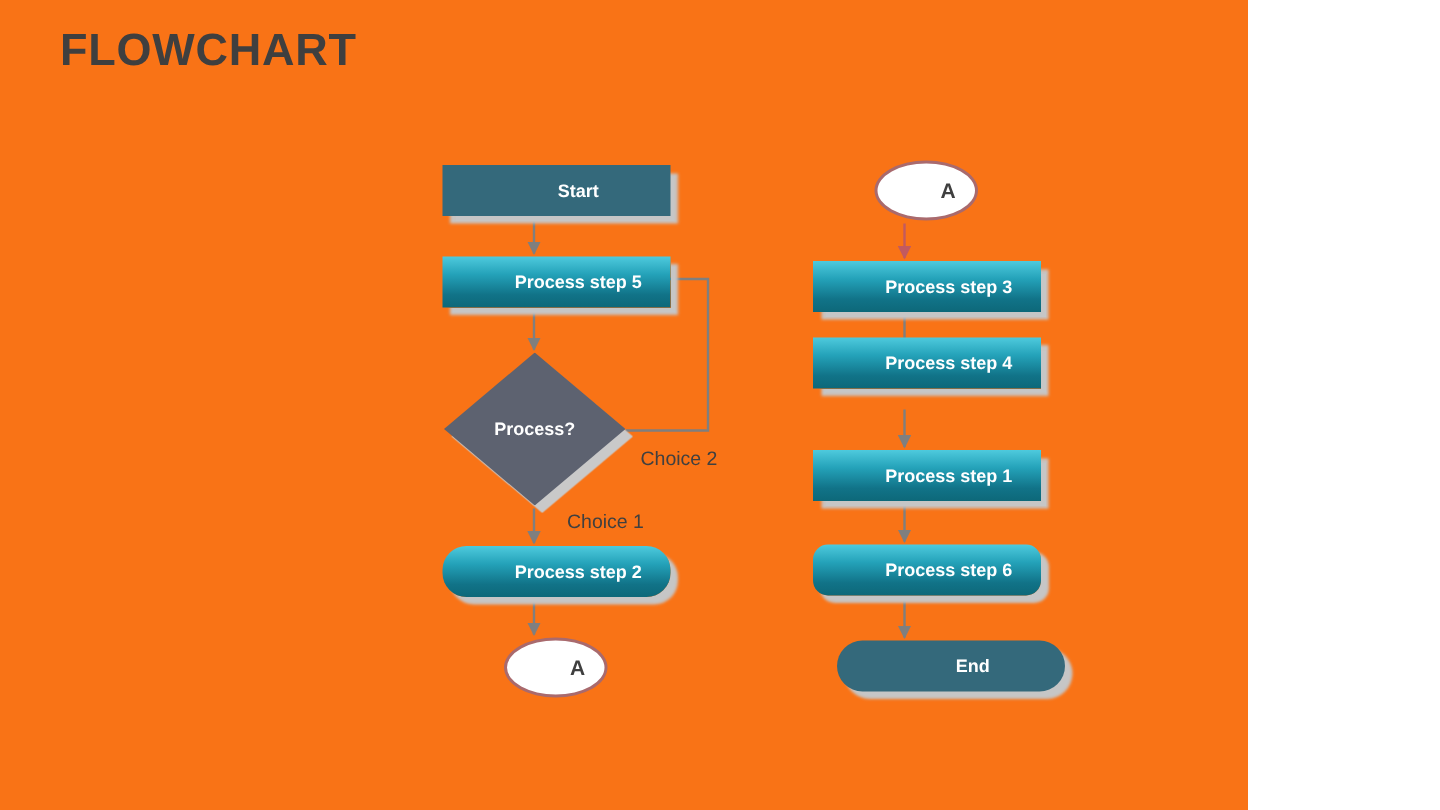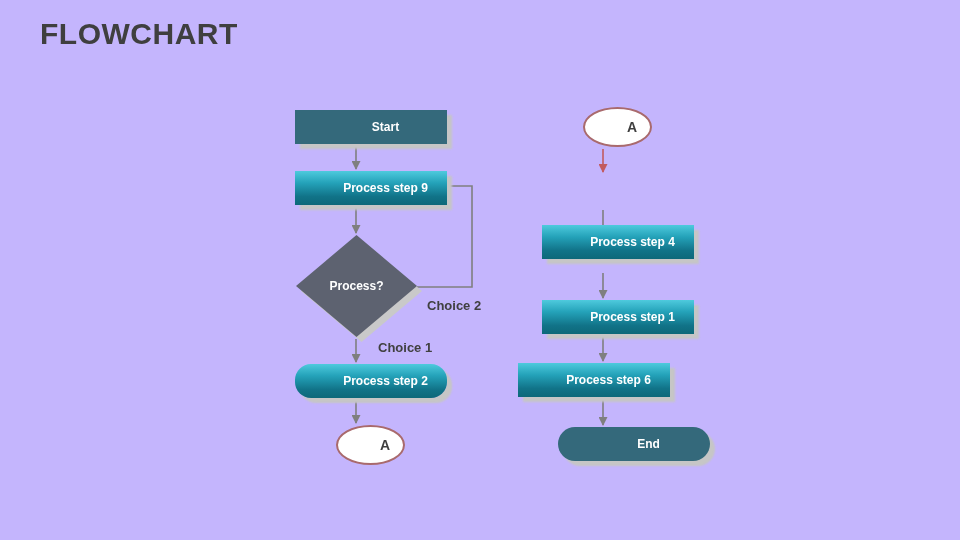--- a/index.html
+++ b/index.html
@@ -1,19 +1,19 @@
 <!DOCTYPE html>
 <html><head>
 <meta charset="utf-8">
 <style>
   html,body{margin:0;padding:0;background:#ffffff;}
   .slide{
     position:relative;
-    width:960px;height:540px;
-    background:#c4b5fd;
+    width:832px;height:540px;
+    background:#f97316;
     overflow:hidden;
     font-family:"Liberation Sans",sans-serif;
   }
   .title{
     position:absolute;left:40px;top:17px;margin:0;
     font-size:30px;font-weight:700;letter-spacing:.5px;
     color:#3f3f3f;
   }
   .connectors{position:absolute;left:0;top:0;width:960px;height:540px;}
   .node{
@@ -42,21 +42,21 @@
     display:flex;align-items:center;justify-content:center;
     color:#ffffff;font-weight:700;font-size:12px;
   }
   .circle{
     width:36px;height:36px;border-radius:50%;
     background:#ffffff;border:2px solid #a96a6d;
     color:#3f3f3f;font-size:14px;
   }
   .choice-label{
     position:absolute;
-    font-size:13px;color:#404040;font-weight:700;
+    font-size:13px;color:#404040;font-weight:400;
     white-space:nowrap;
   }
 </style>
 </head>
 <body>
 
 <div class="slide">
 
   <h1 class="title">FLOWCHART</h1>
 
@@ -80,21 +80,21 @@
     <path d="M603,273 L603,298" stroke="#7f7f7f" stroke-width="1.6" fill="none" marker-end="url(#arrow-gray)"></path>
     <path d="M603,336 L603,361" stroke="#7f7f7f" stroke-width="1.6" fill="none" marker-end="url(#arrow-gray)"></path>
     <path d="M603,399 L603,425" stroke="#7f7f7f" stroke-width="1.6" fill="none" marker-end="url(#arrow-gray)"></path>
   </svg>
 
   <div class="node rect solid" style="left:295px;top:110px;">
     <span>Start</span>
   </div>
 
   <div class="node rect grad" style="left:295px;top:171px;">
-    <span>Process step 9</span>
+    <span>Process step 5</span>
   </div>
 
   <div class="diamond-wrap">
     <div class="diamond">
       <span>Process?</span>
     </div>
   </div>
 
   <div class="choice-label" style="left:427px;top:298px;">Choice 2</div>
 
@@ -105,30 +105,33 @@
   </div>
 
   <div class="node circle" style="left:336px;top:425px;">
     <span>A</span>
   </div>
 
   <div class="node circle" style="left:583px;top:107px;">
     <span>A</span>
   </div>
 
+  <div class="node rect grad" style="left:542px;top:174px;">
+    <span>Process step 3</span>
+  </div>
 
   <div class="node rect grad" style="left:542px;top:225px;">
     <span>Process step 4</span>
   </div>
 
   <div class="node rect grad" style="left:542px;top:300px;">
     <span>Process step 1</span>
   </div>
 
-  <div class="node rect grad" style="left:518px;top:363px;">
+  <div class="node rect grad" style="left:542px;top:363px;border-radius:10px;">
     <span>Process step 6</span>
   </div>
 
   <div class="node rect solid pill" style="left:558px;top:427px;">
     <span>End</span>
   </div>
 
 </div>
 
 </body></html>

